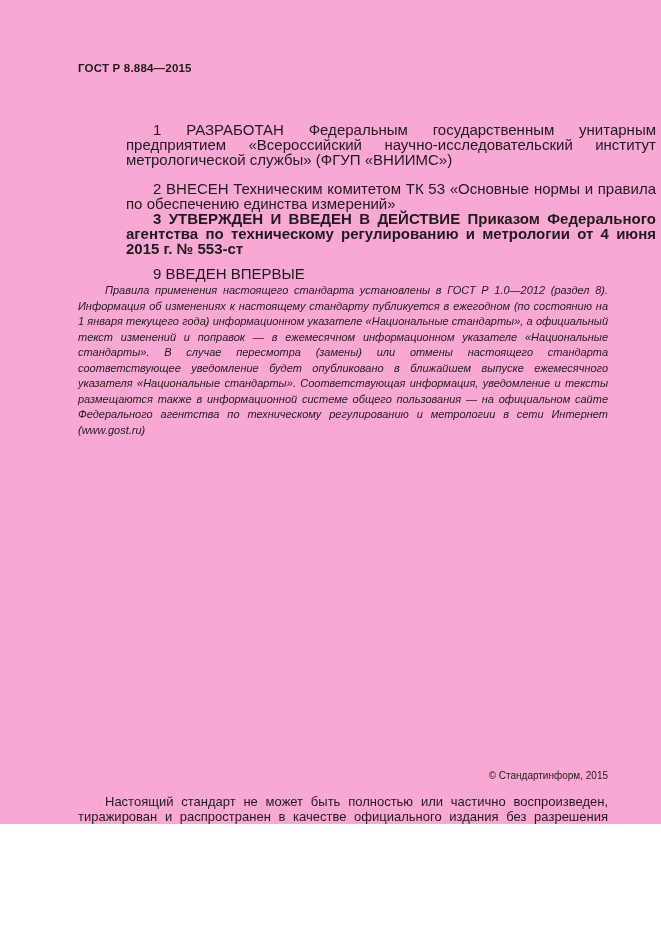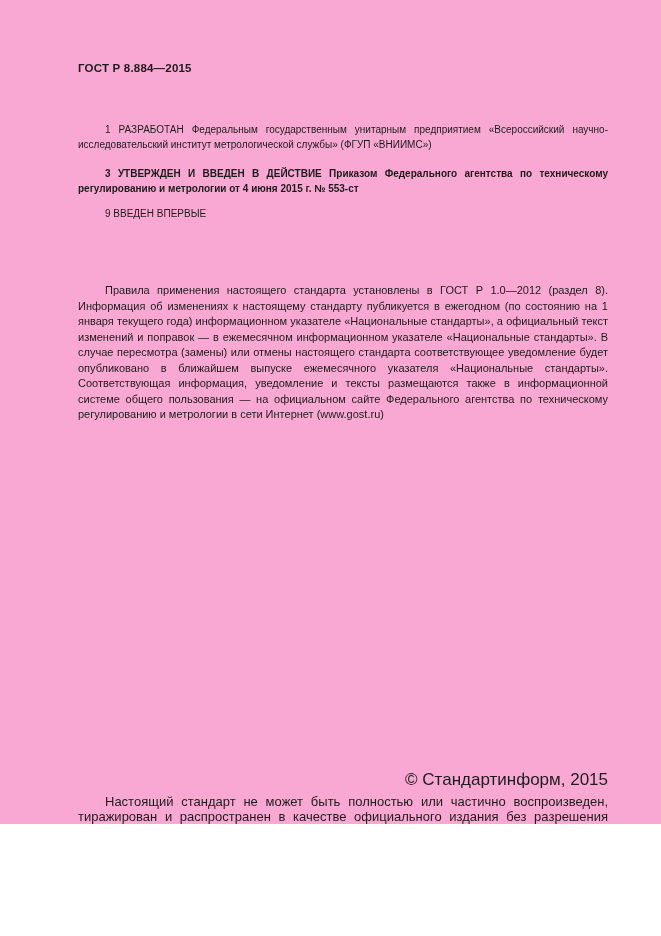--- a/index.html
+++ b/index.html
@@ -29,42 +29,44 @@
   }
   .title {
     top: 92px;
     margin: 0;
     font-size: 13px;
     font-weight: bold;
     text-align: center;
   }
   .items {
     top: 122px;
-    font-size: 10px;
+    font-size: 15px;
     line-height: 15px;
+    margin-left: 48px;
   }
   .items p {
     margin: 0;
     text-align: justify;
     text-indent: 27px;
   }
   .items p.gap-after-lg { margin-bottom: 14px; }
   .items p.gap-after-sm { margin-bottom: 0; }
   .items p.gap-after-md { margin-bottom: 10px; font-weight: bold; }
   .note {
     top: 283px;
     margin: 0;
     font-size: 11px;
     line-height: 15.5px;
+    font-style: italic;
     text-align: justify;
     text-indent: 27px;
   }
   .copyright {
     top: 770px;
-    font-size: 17px;
+    font-size: 10px;
     text-align: right;
   }
   .footer-note {
     top: 794px;
     margin: 0;
     font-size: 13px;
     line-height: 15px;
     text-align: justify;
     text-indent: 27px;
   }
@@ -76,20 +78,21 @@
 </head>
 <body>
 
 <div class="page">
 
   <div class="content-col header">ГОСТ Р 8.884—2015</div>
 
 
   <div class="content-col items">
     <p class="gap-after-lg">1 РАЗРАБОТАН Федеральным государственным унитарным предприятием «Всероссийский научно-исследовательский институт метрологической службы» (ФГУП «ВНИИМС»)</p>
+    <p class="gap-after-sm">2 ВНЕСЕН Техническим комитетом ТК 53 «Основные нормы и правила по обеспечению единства измерений»</p>
     <p class="gap-after-md">3 УТВЕРЖДЕН И ВВЕДЕН В ДЕЙСТВИЕ Приказом Федерального агентства по техническому регулированию и метрологии от 4 июня 2015 г. № 553-ст</p>
     <p>9 ВВЕДЕН ВПЕРВЫЕ</p>
   </div>
 
   <p class="content-col note">Правила применения настоящего стандарта установлены в ГОСТ Р 1.0—2012 (раздел 8). Информация об изменениях к настоящему стандарту публикуется в ежегодном (по состоянию на 1 января текущего года) информационном указателе «Национальные стандарты», а официальный текст изменений и поправок — в ежемесячном информационном указателе «Национальные стандарты». В случае пересмотра (замены) или отмены настоящего стандарта соответствующее уведомление будет опубликовано в ближайшем выпуске ежемесячного указателя «Национальные стандарты». Соответствующая информация, уведомление и тексты размещаются также в информационной системе общего пользования — на официальном сайте Федерального агентства по техническому регулированию и метрологии в сети Интернет (www.gost.ru)</p>
 
   <div class="content-col copyright">©  Стандартинформ, 2015</div>
 
   <p class="content-col footer-note">Настоящий стандарт не может быть полностью или частично воспроизведен, тиражирован и распространен в качестве официального издания без разрешения Федерального агентства по техническому регулированию и метрологии</p>
 

